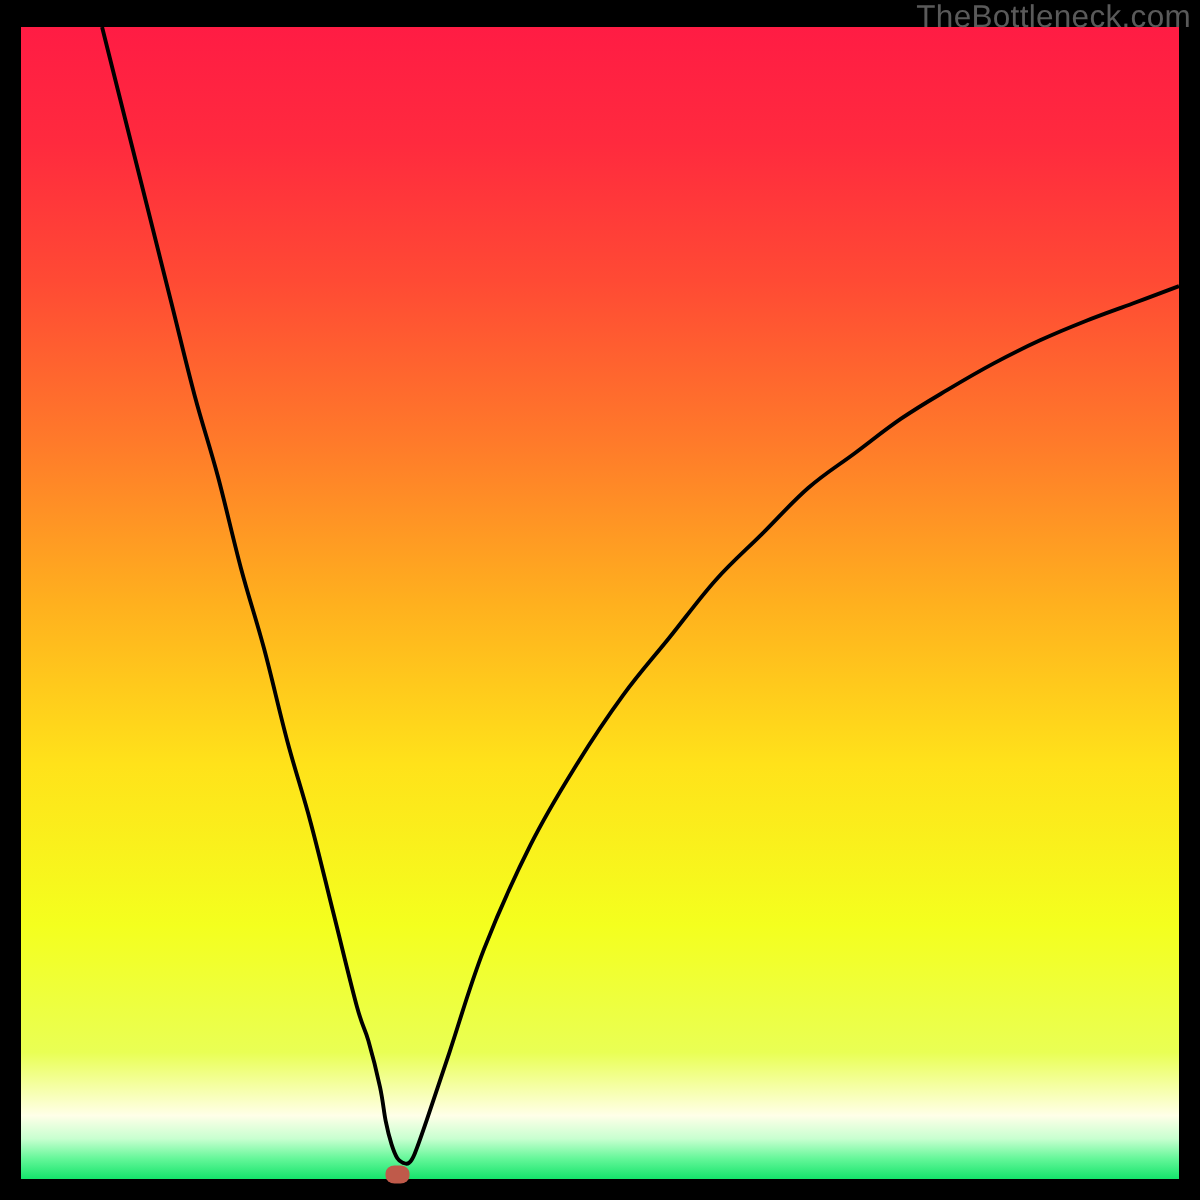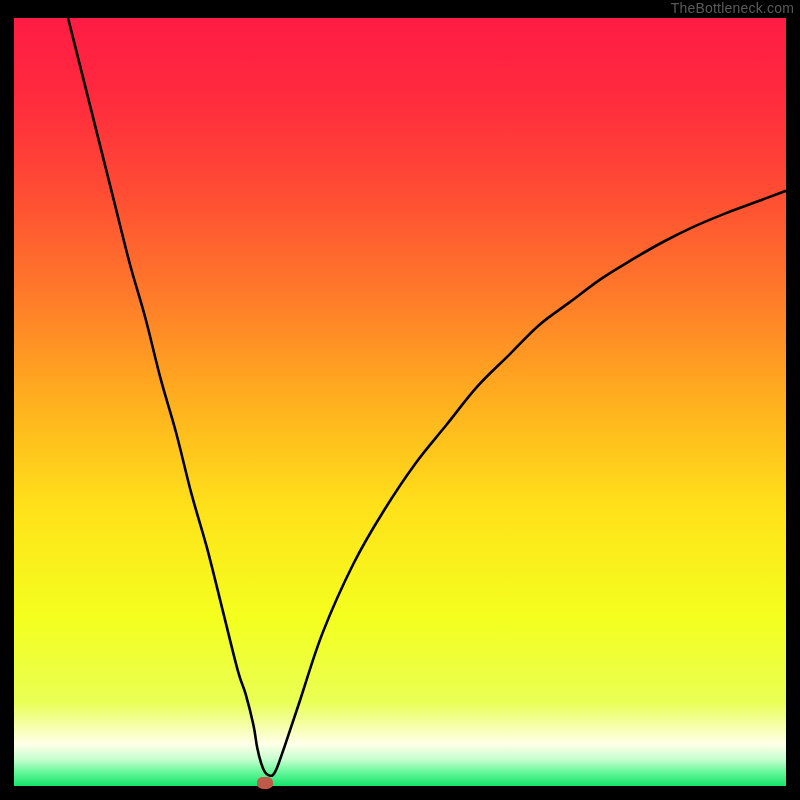--- a/index.html
+++ b/index.html
@@ -24,21 +24,21 @@
     left: 0;
     top: 0;
     width: 772px;
     height: 768px;
   }
   .watermark {
     position: absolute;
     top: 0px;
     right: 6px;
     color: #5a5a5a;
-    font-size: 14px;
+    font-size: 21px;
     font-weight: 500;
     letter-spacing: 0.2px;
     user-select: none;
     pointer-events: none;
   }
   .marker {
     position: absolute;
     width: 16px;
     height: 12px;
     border-radius: 6px / 5px;

